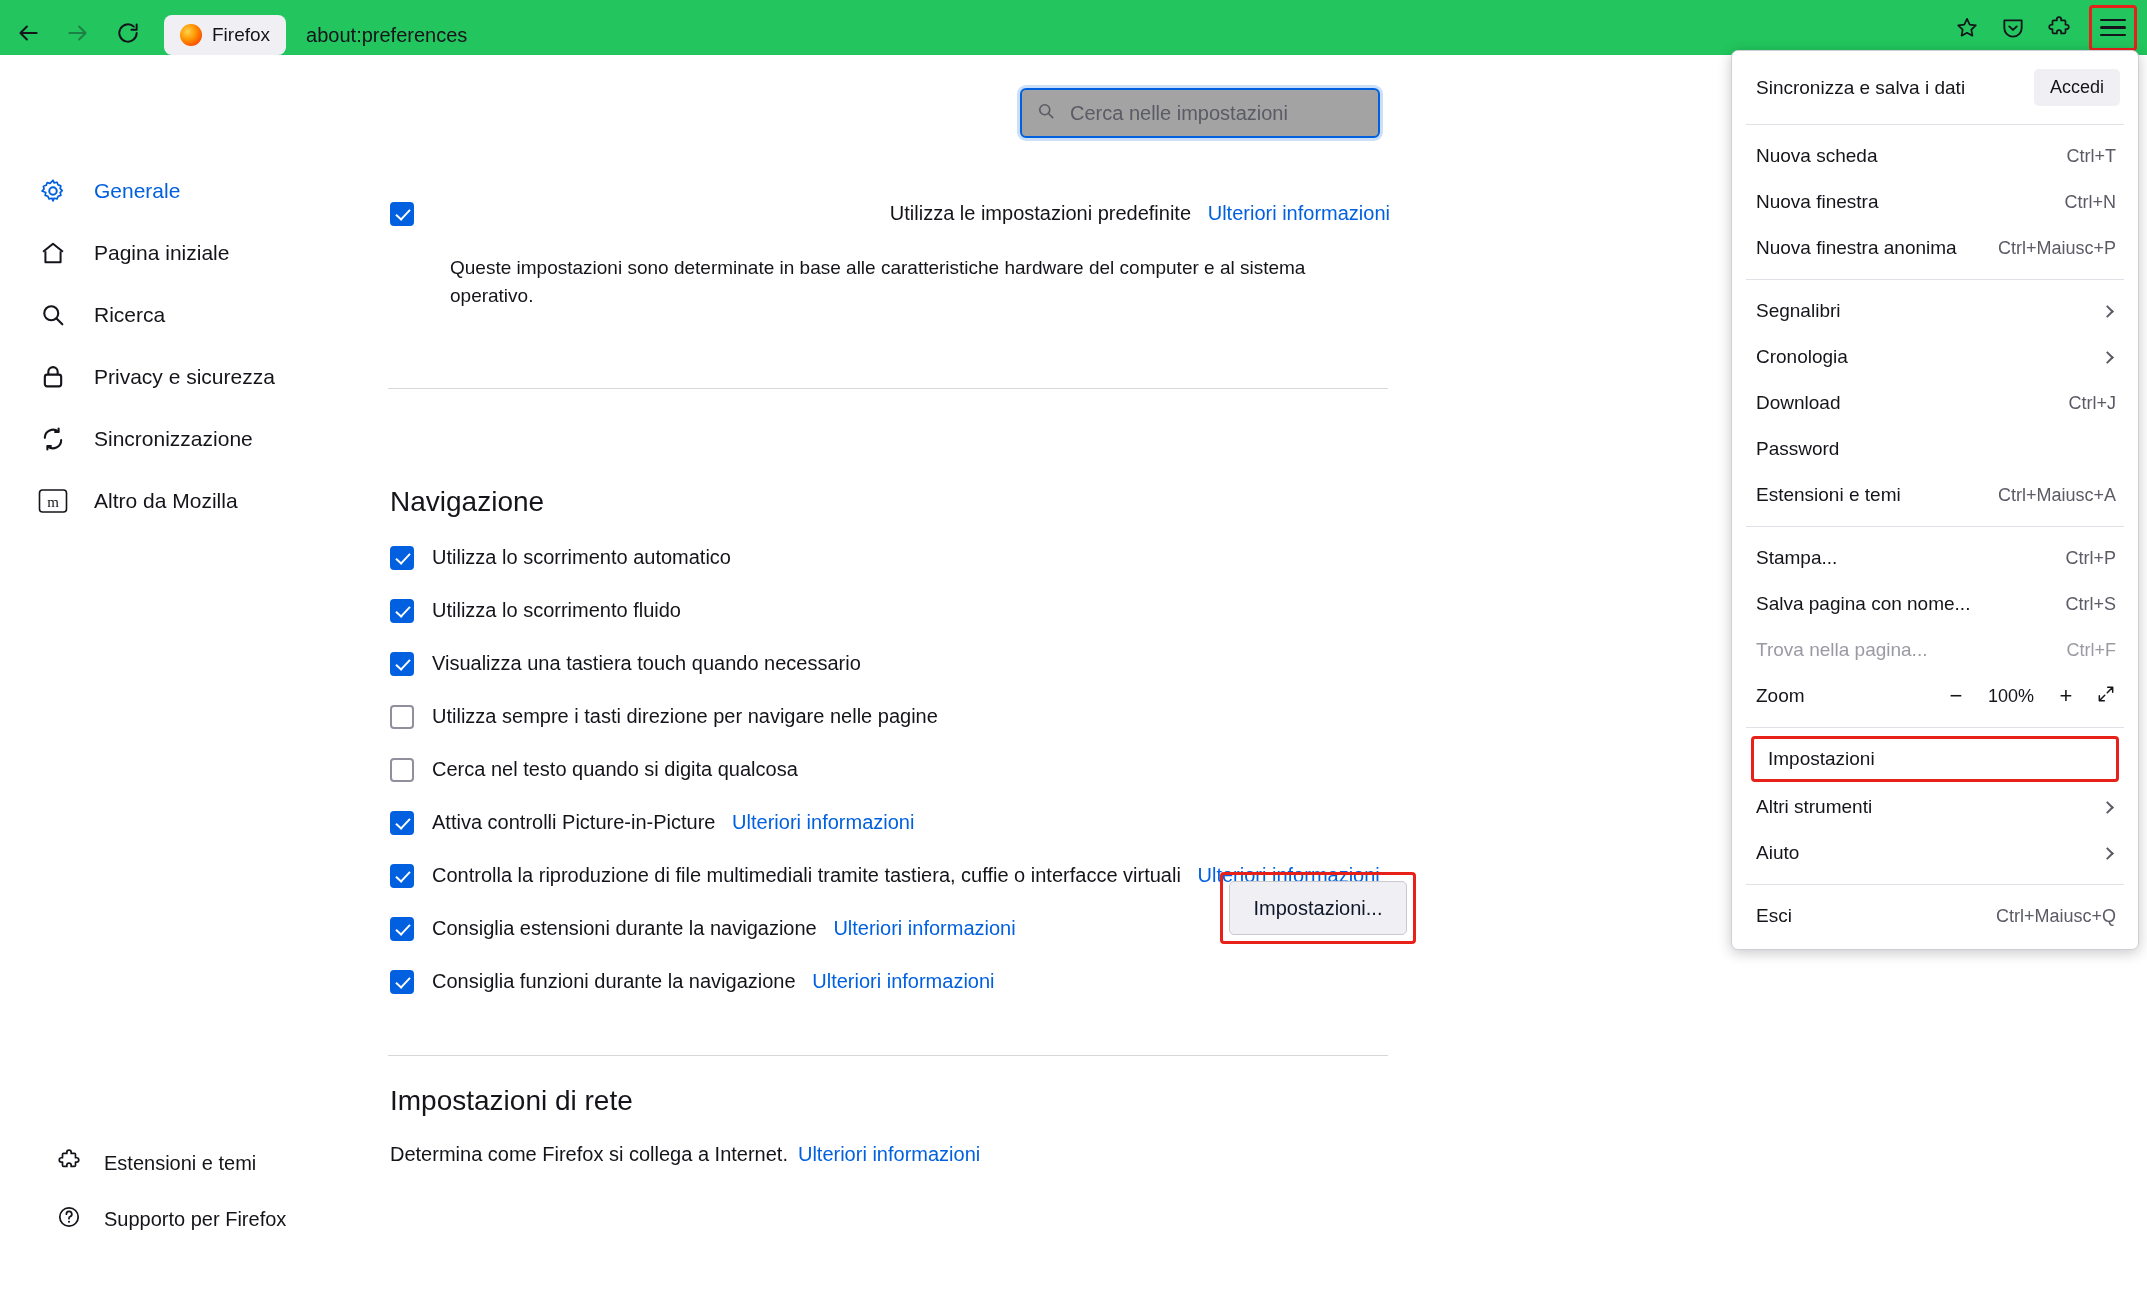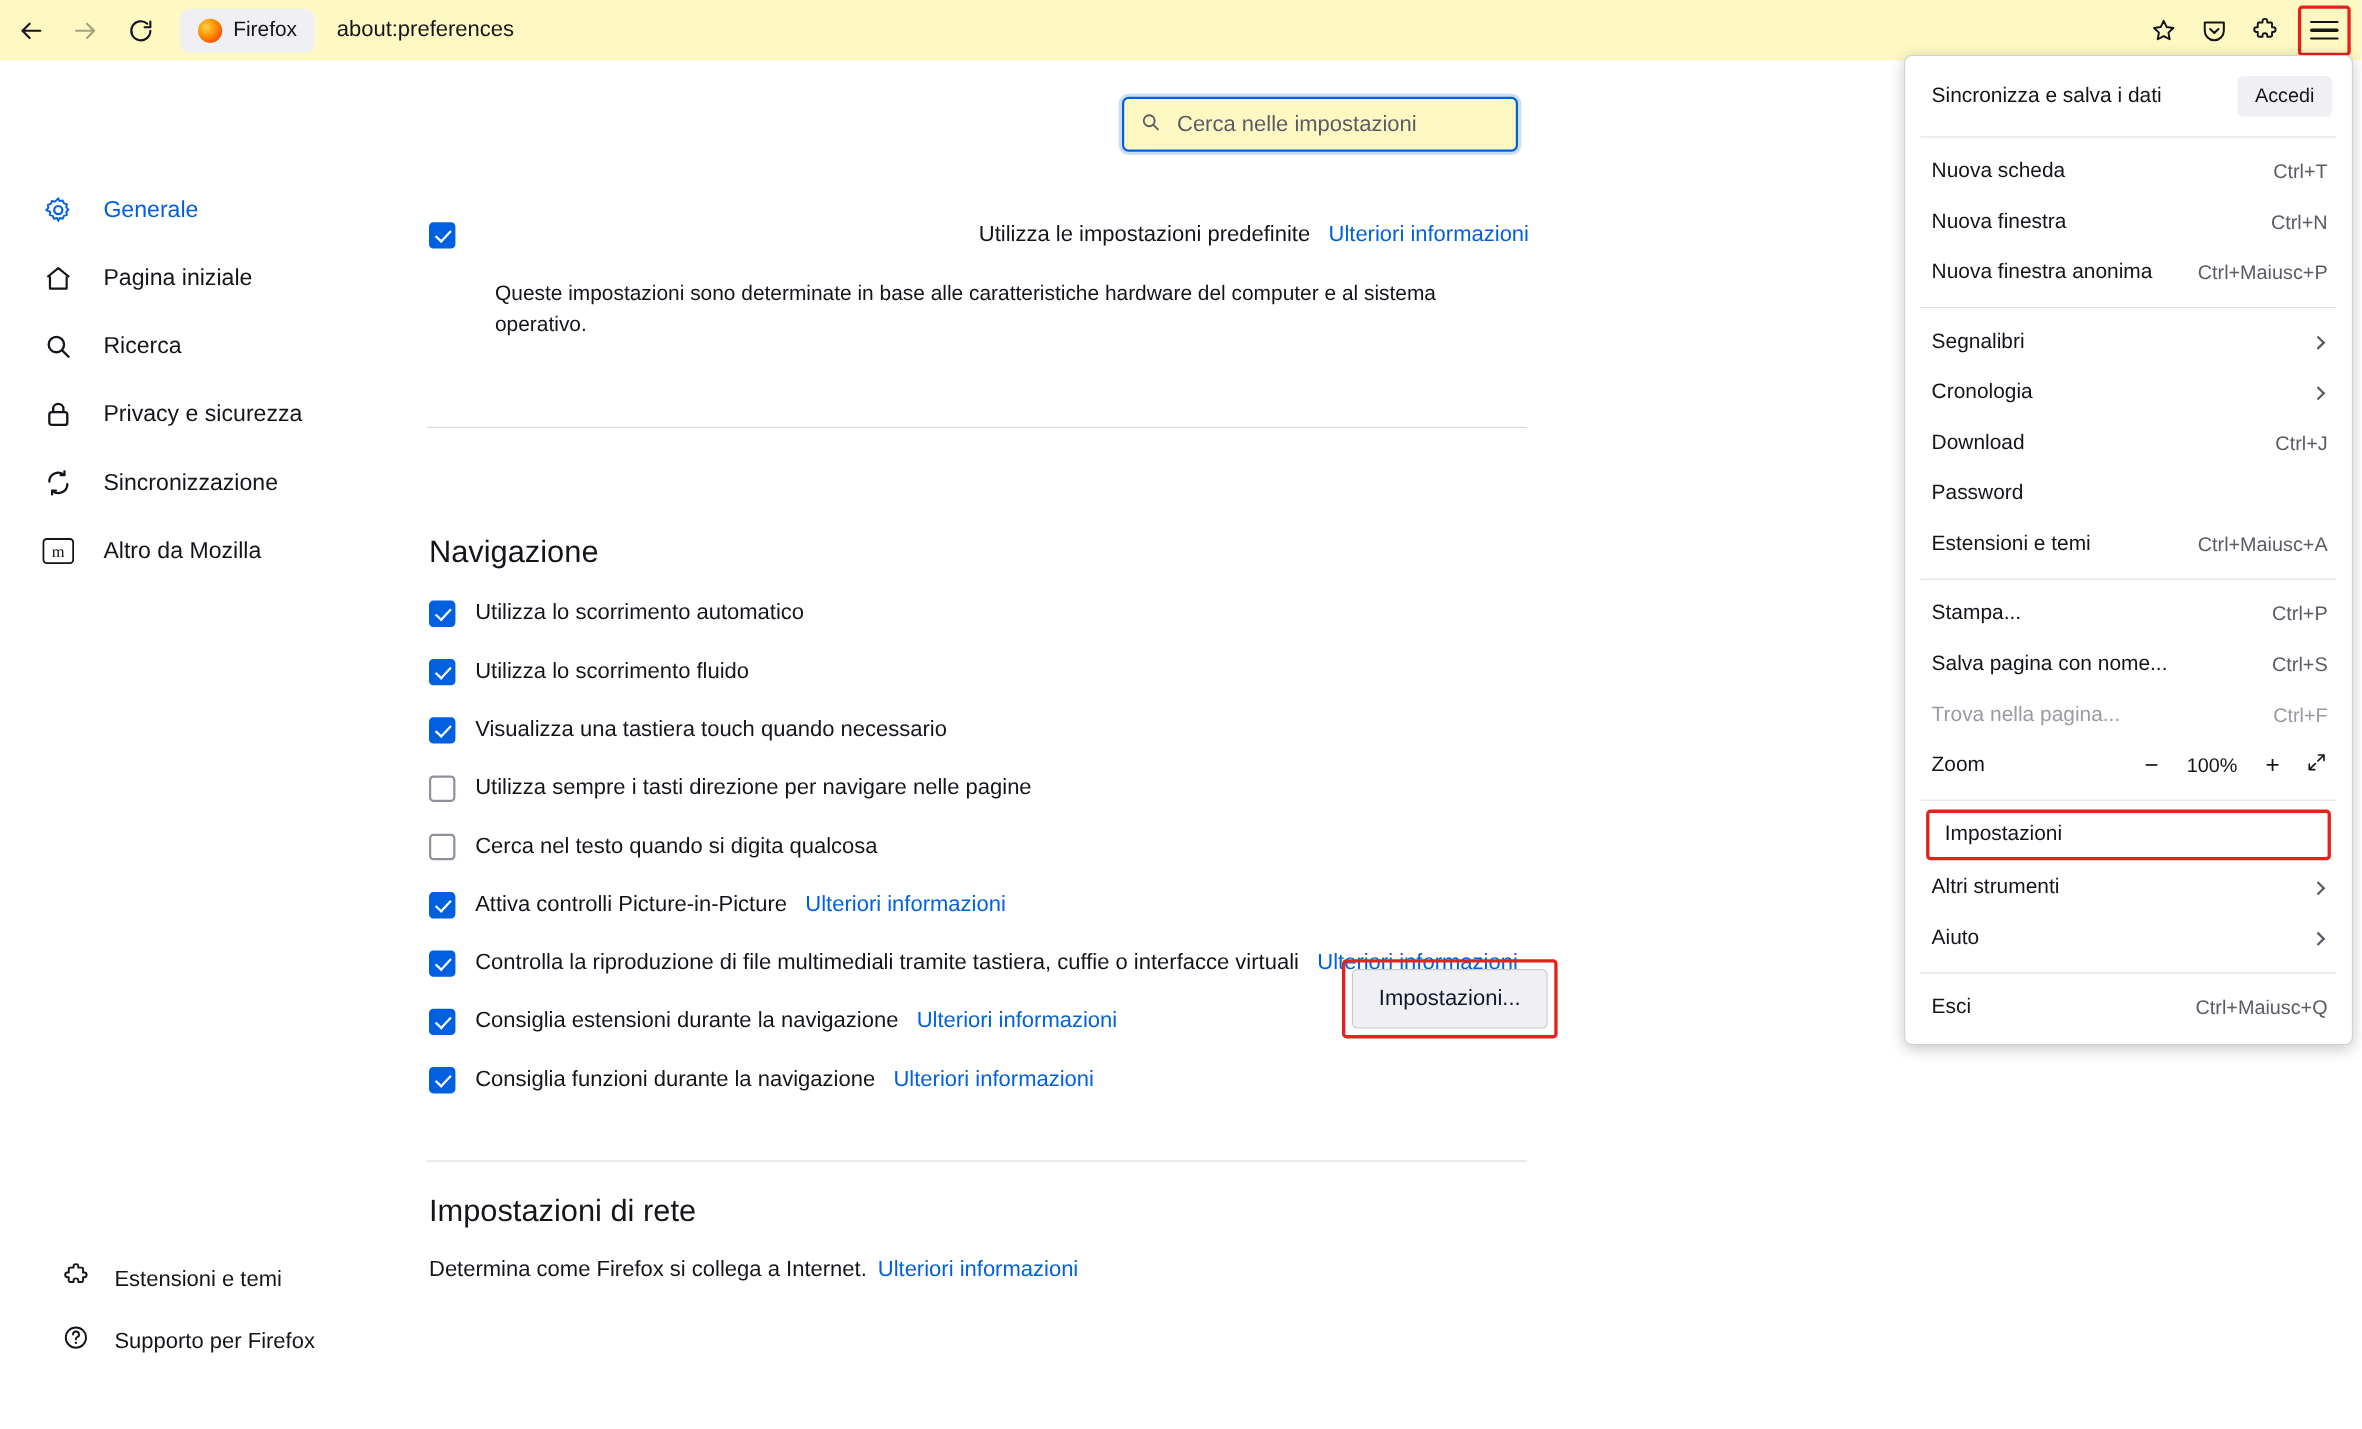--- a/index.html
+++ b/index.html
@@ -9,22 +9,22 @@
     background: #ffffff;
     font-family: "Liberation Sans", sans-serif;
     color: #15141a;
     overflow: hidden;
   }
   .app { position: relative; width: 2147px; height: 1299px; }
 
   
   .toolbar {
     position: absolute; top: 0; left: 0; width: 2147px; height: 55px;
-    background: #fef9c3;
-    display: flex; align-items: center;
+    background: #22c55e;
+    display: flex; align-items: flex-end;
   }
   .nav-btn {
     width: 44px; height: 44px; margin-left: 6px;
     display: flex; align-items: center; justify-content: center;
     border-radius: 6px;
   }
   .nav-btn svg { display: block; }
   .nav-btn.disabled { opacity: .38; }
 
   .tab-strip { margin-left: 14px; display: flex; align-items: center; }
@@ -82,21 +82,21 @@
   }
 
   
   .content { position: absolute; left: 330px; top: 0; width: 1400px; }
   .searchbox {
     position: absolute; left: 690px; top: 88px;
     width: 360px; height: 50px;
     border: 2px solid #0060df; border-radius: 6px;
     display: flex; align-items: center; gap: 12px; padding: 0 14px;
     box-shadow: 0 0 0 3px rgba(0,96,223,.20);
-    background: #fef9c3;
+    background: #a3a3a3;
   }
   .searchbox input {
     border: none; outline: none; flex: 1;
     font-size: 20px; font-family: "Liberation Sans", sans-serif;
     color: #15141a; background: transparent;
   }
   .searchbox input::placeholder { color: #5b5b66; }
 
   .section { position: absolute; left: 60px; width: 1000px; }
   .sec-title {

